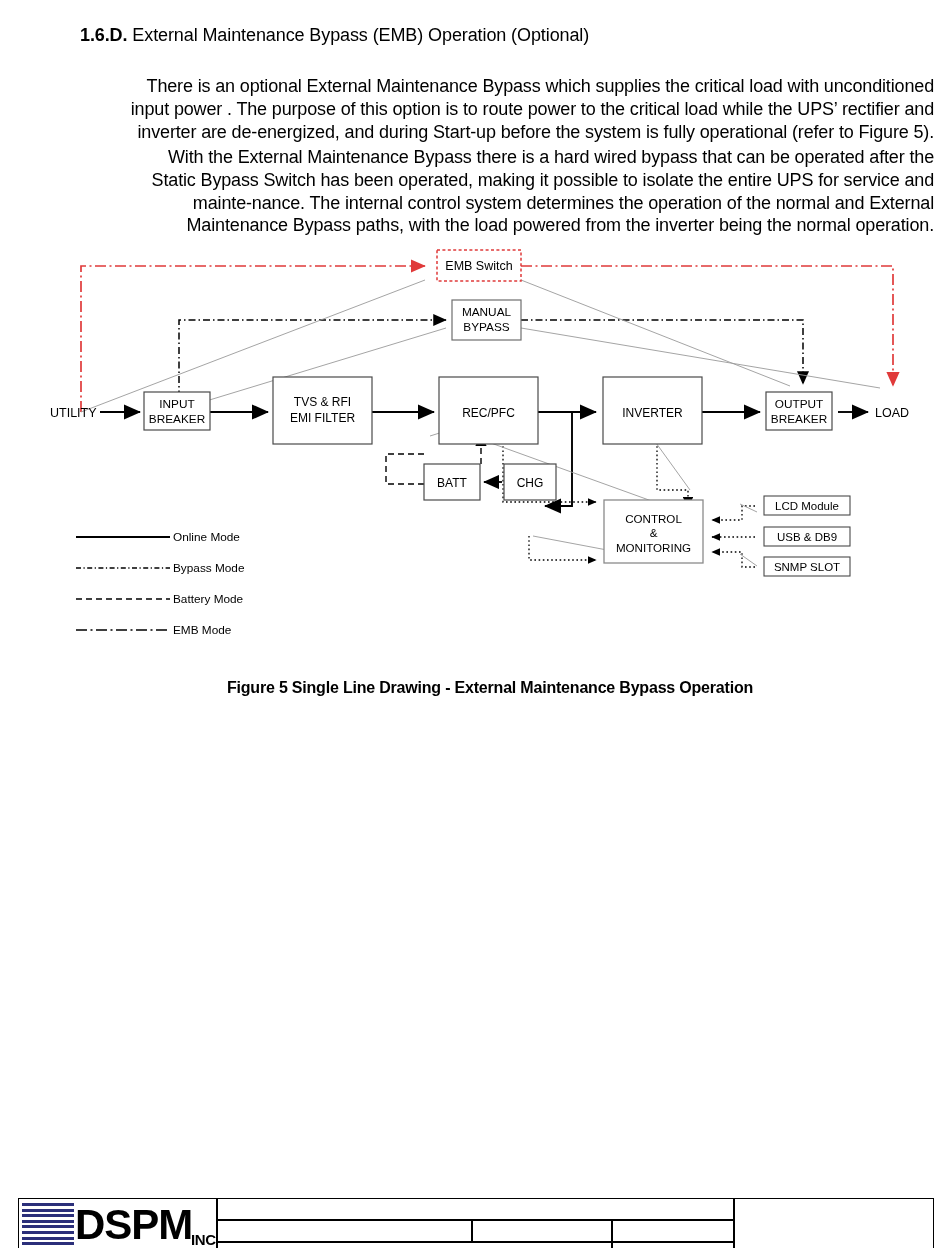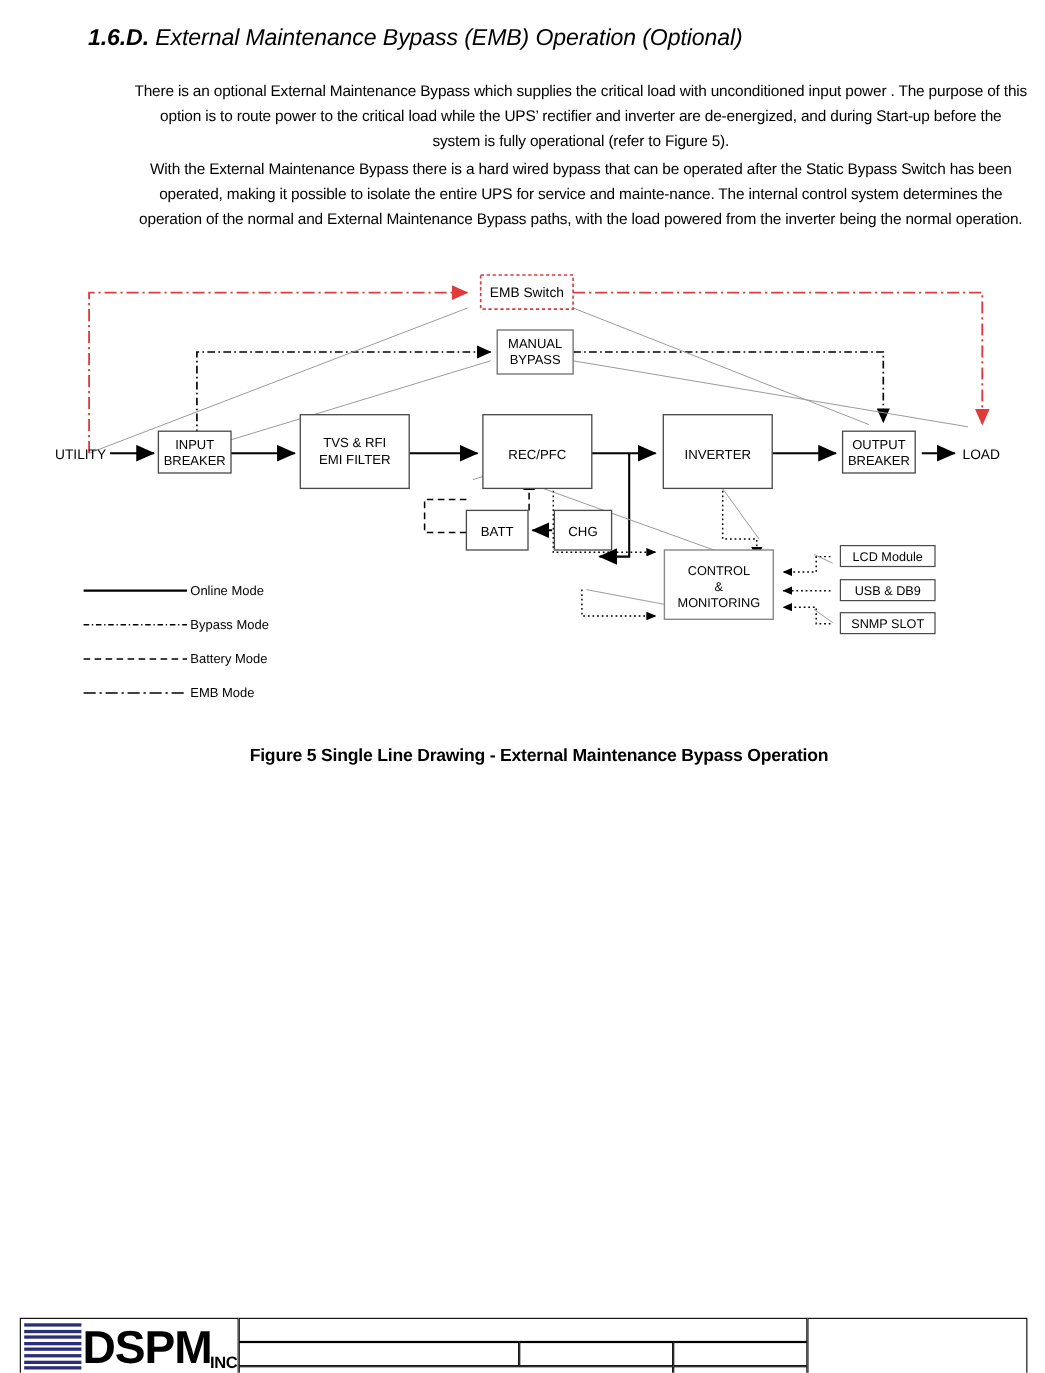--- a/index.html
+++ b/index.html
@@ -15,35 +15,34 @@
     color: #000000;
     overflow: hidden;
   }
 
   
   .heading {
     position: absolute;
     left: 80px;
     top: 25px;
     width: 840px;
-    font-size: 21px;
+    font-size: 18px;
     line-height: 20px;
     letter-spacing: -0.1px;
-    font-style: italic;
   }
   .heading .num { font-weight: bold; }
   .heading .ttl { font-weight: normal; }
 
   .para {
     position: absolute;
     left: 122px;
     width: 812px;
-    font-size: 14px;
+    font-size: 18px;
     line-height: 22.8px;
-    text-align: center;
+    text-align: right;
     letter-spacing: -0.15px;
   }
   #para-1 { top: 57px; }
   #para-2 { top: 128px; }
 
   
   #figure-area {
     position: absolute;
     left: 0;
     top: 236px;

